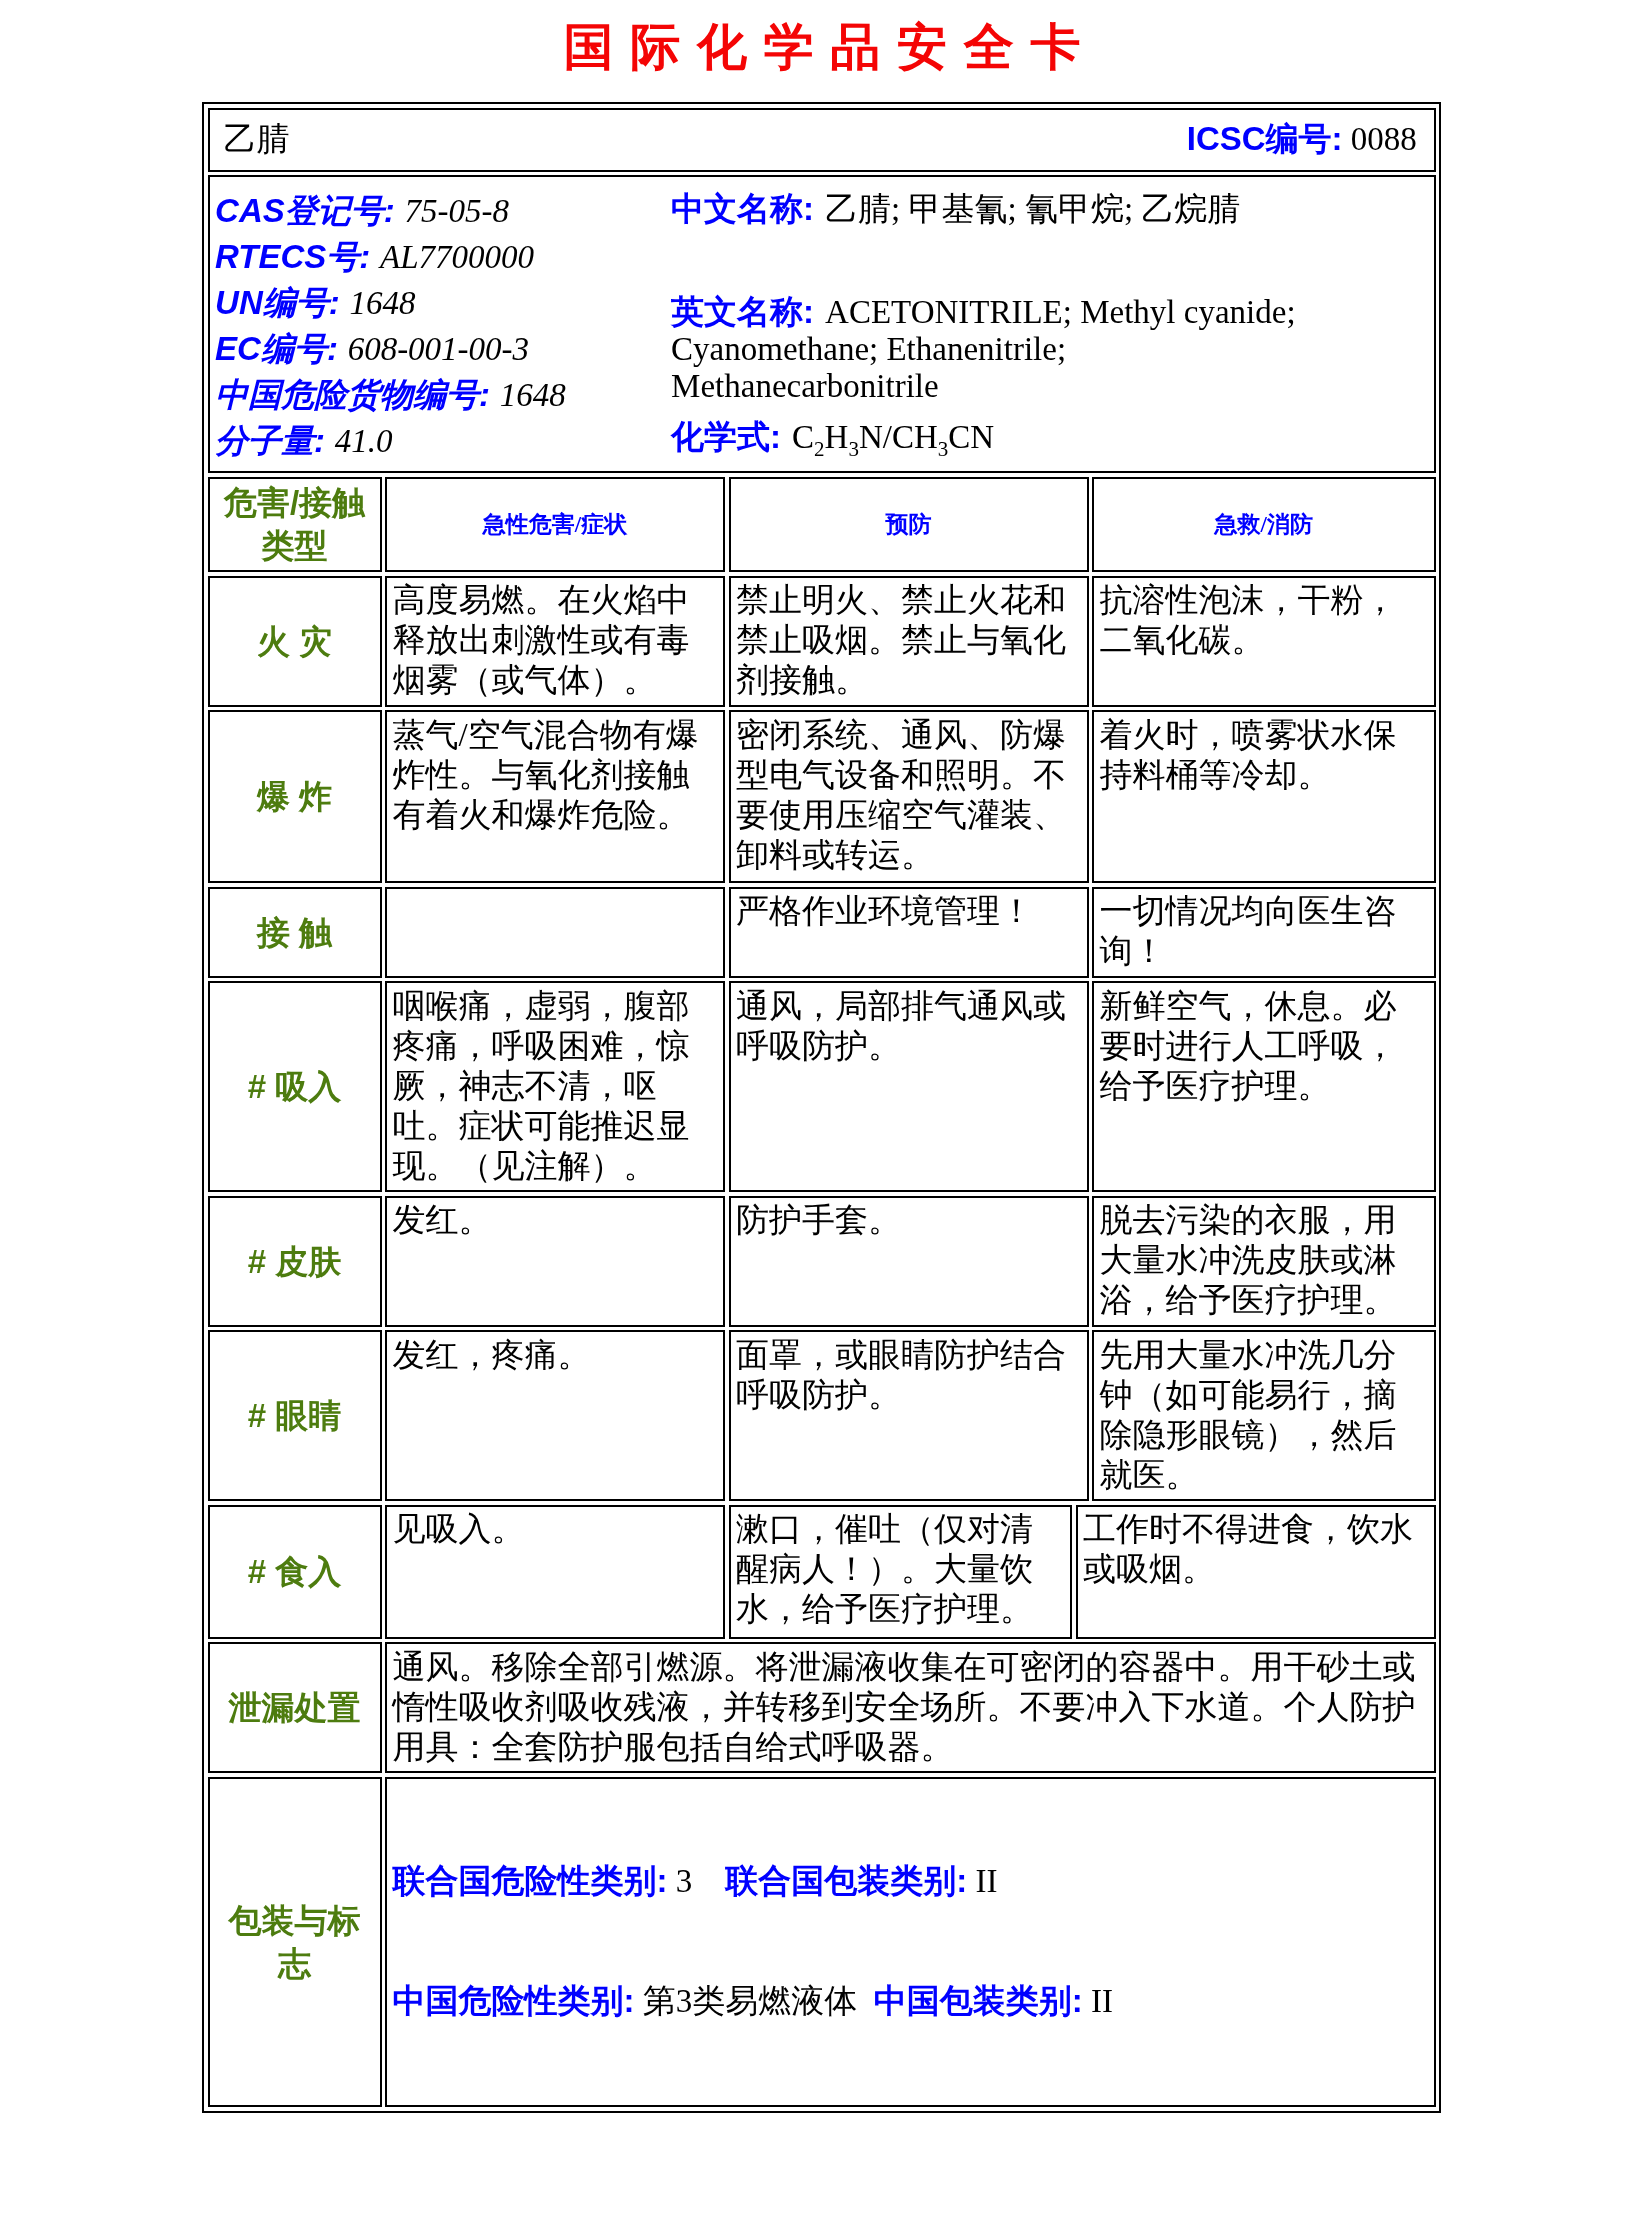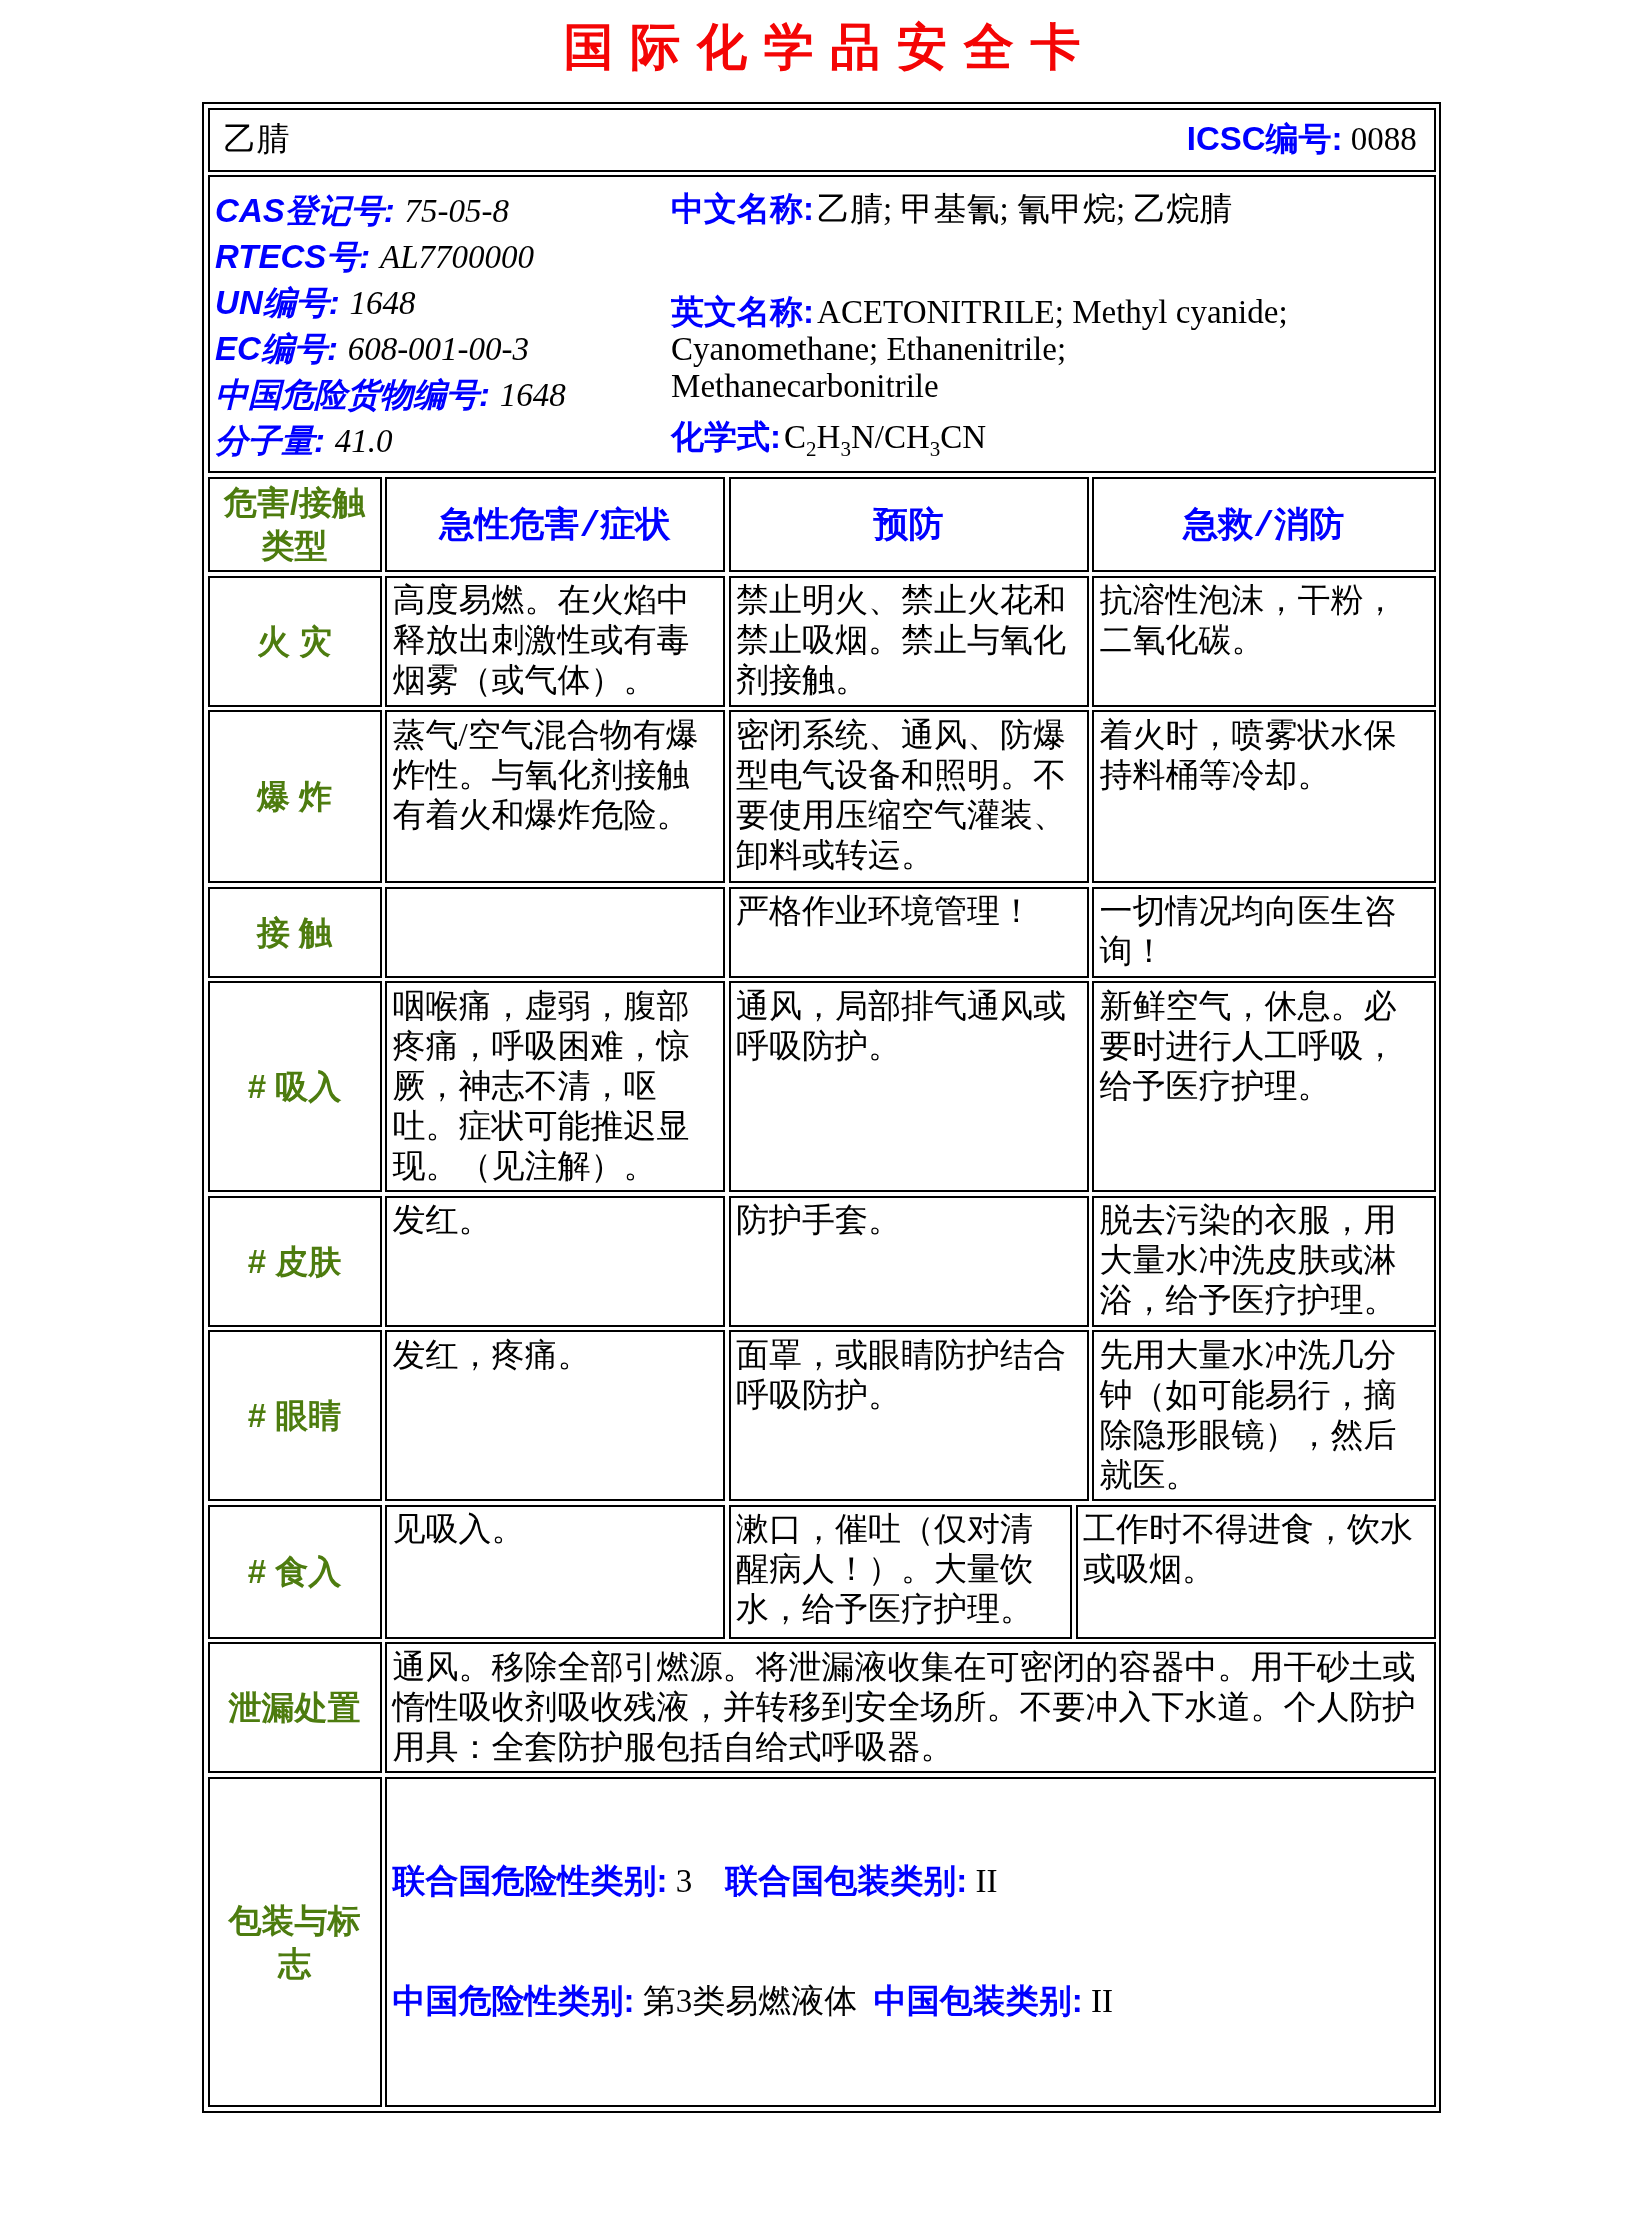--- a/index.html
+++ b/index.html
@@ -61,21 +61,21 @@
   }
 
   
   .r-id { min-height: 266px; }
   .id-cell { flex: 1; display: flex; padding: 11px 7px 7px 5.6px; font-size: 33px; }
   .id-left { flex: 0 0 456px; font-style: italic; }
   .id-line { line-height: 45px; }
   .id-line .lbl { margin-right: 9.7px; }
   .id-right { flex: 1; }
   .cn-line { line-height: 42px; margin-bottom: 63px; }
-  .cn-line .lbl, .en-line .lbl, .formula-line .lbl { margin-right: 3px; }
+  .cn-line .lbl, .en-line .lbl, .formula-line .lbl { margin-right: 11px; }
   .en-line { line-height: 37px; margin-bottom: 11px; }
   .formula-line { line-height: 42px; }
   sub { font-size: 21px; line-height: 0; }
   .c2 { flex: 0 0 340px; }
   .c3 { flex: 0 0 360px; }
   .c4 { flex: 1; }
   .cw { flex: 1; }
 
   .label-cell {
     flex: 0 0 174px;
@@ -91,22 +91,22 @@
     white-space: pre-line;
     padding: 2.8px;
   }
   .hdr-c {
     display: flex;
     align-items: center;
     justify-content: center;
     text-align: center;
     color: #0000ff;
     font-weight: 700;
-    font-family: Liberation Mono, monospace;
-    font-size: 35px;
+    font-family: Liberation Serif, serif;
+    font-size: 23px;
   }
   .content {
     padding: 2.8px 5.6px 4.2px 5.6px;
     font-size: 33px;
     line-height: 40px;
     white-space: pre-wrap;
   }
   .content .line { margin: 0; }
 
   .r-thead { min-height: 90px; }

